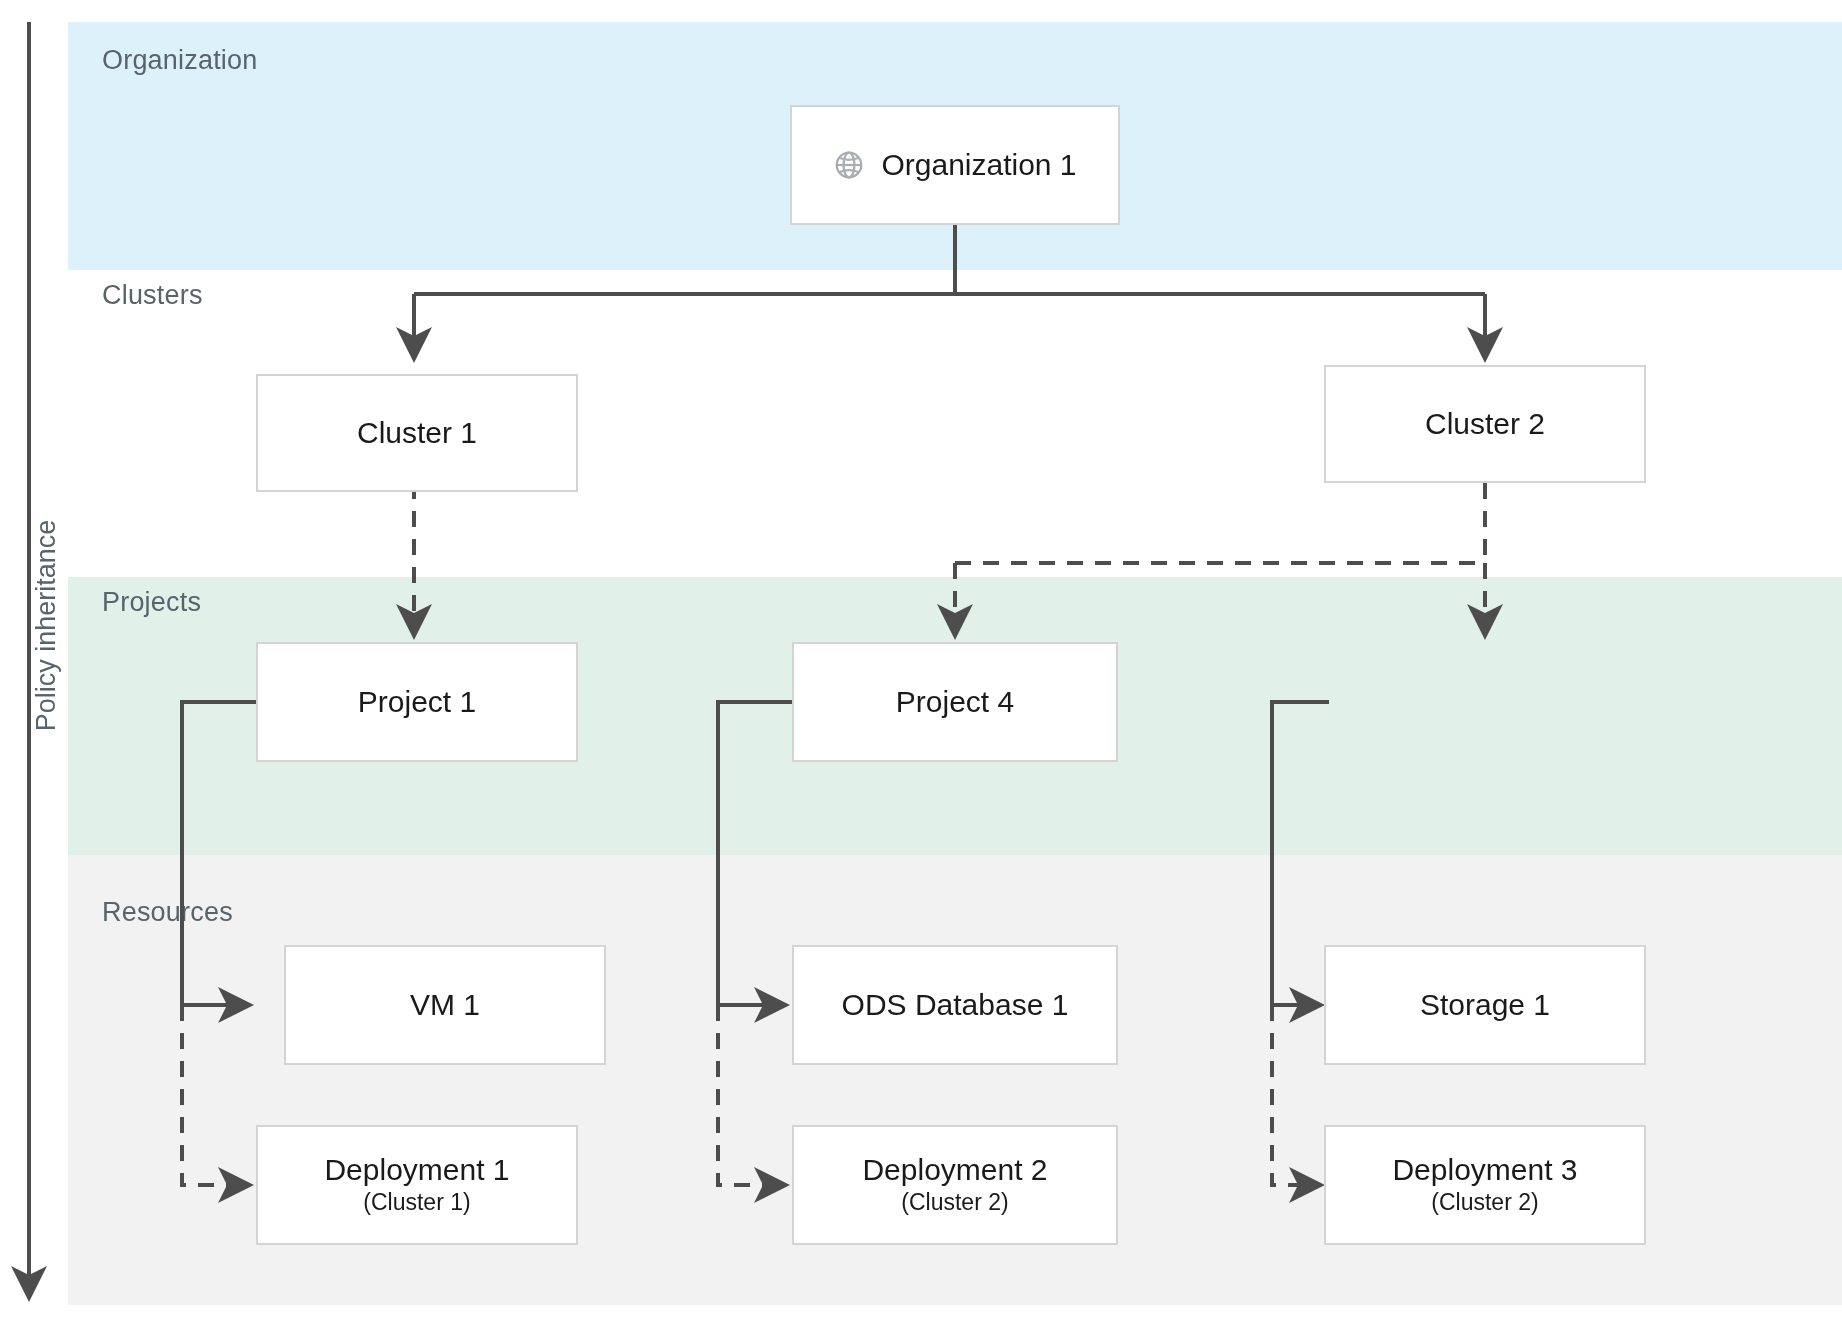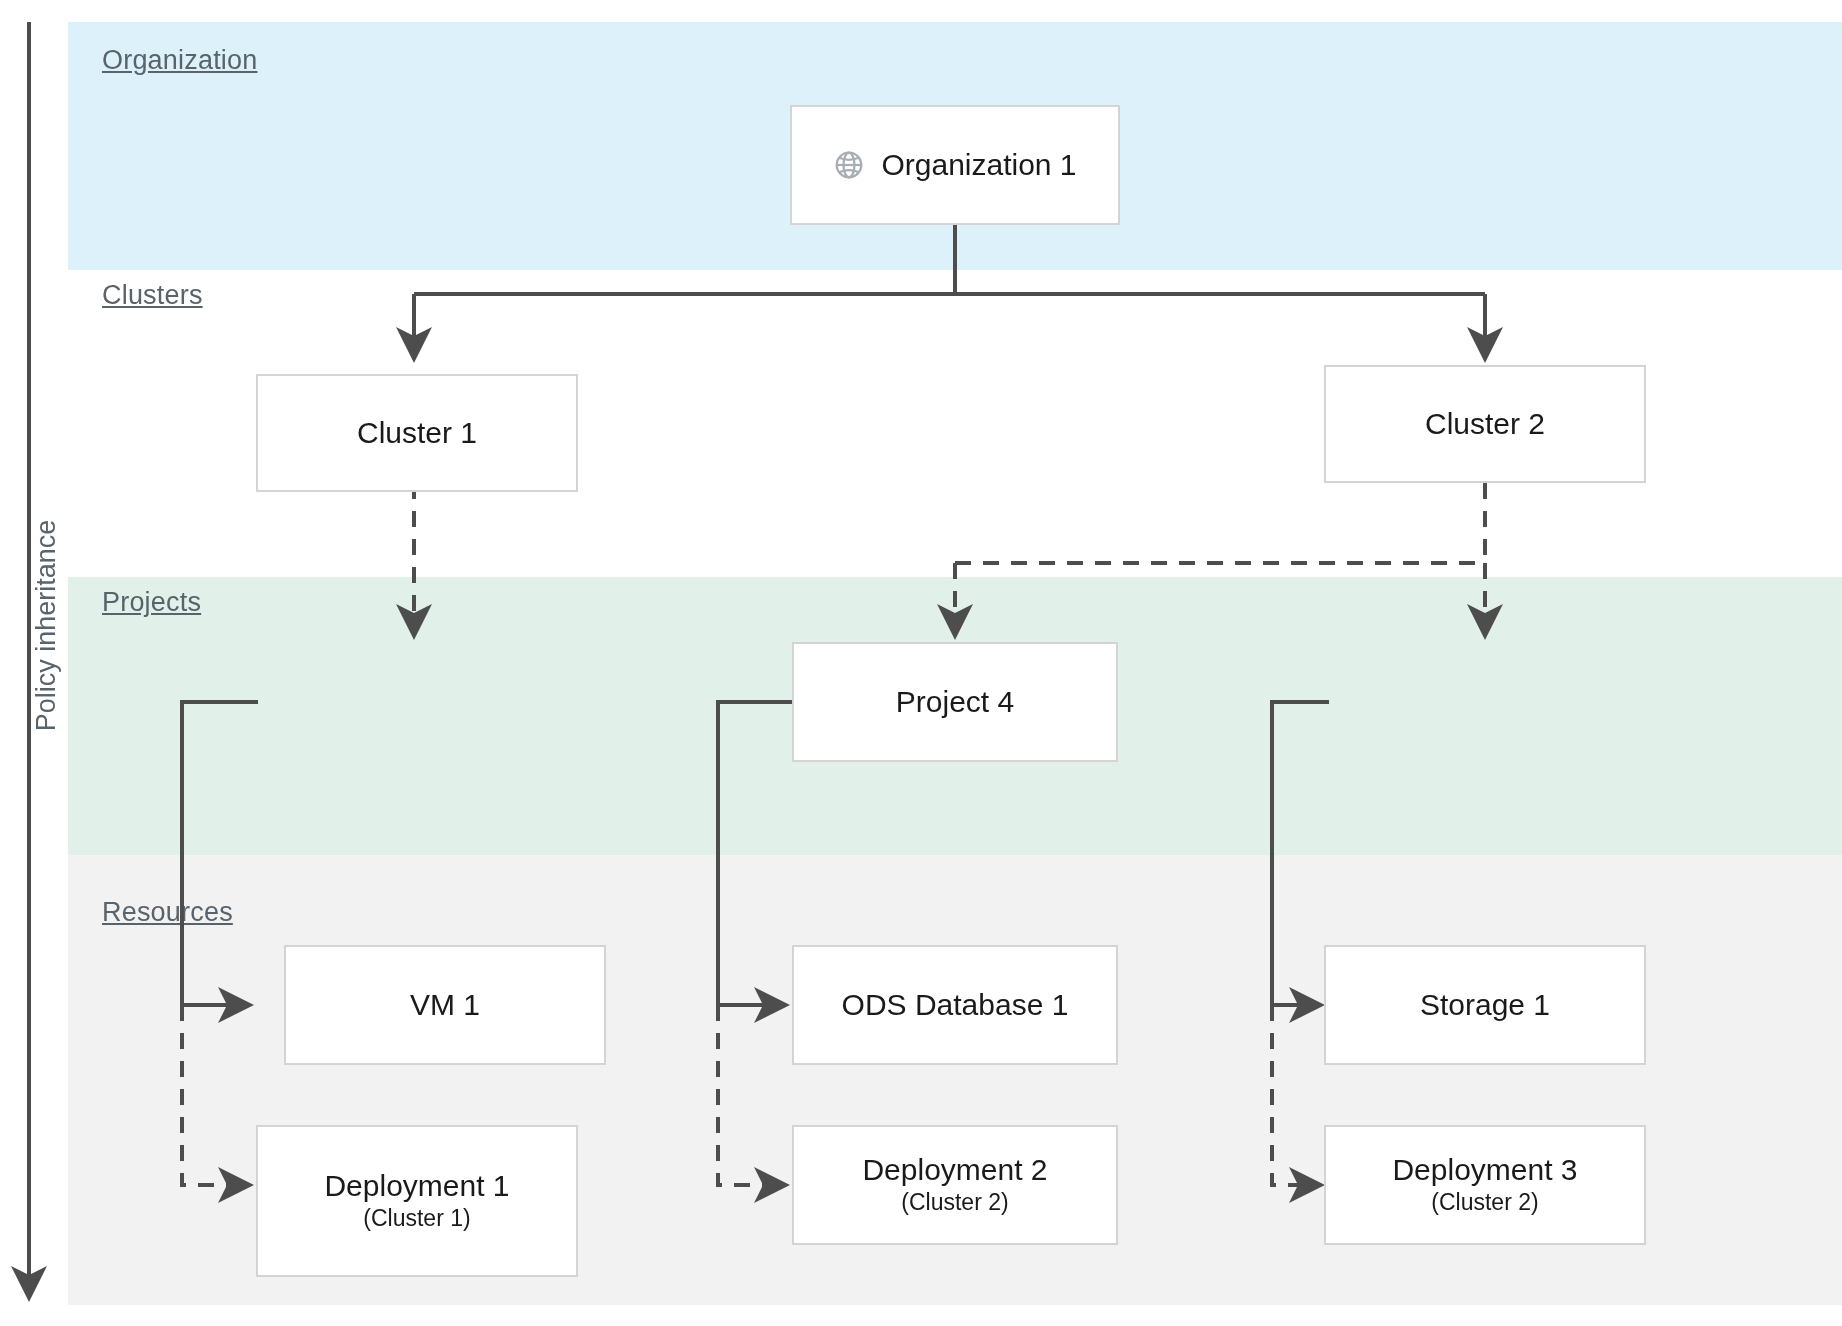--- a/index.html
+++ b/index.html
@@ -24,21 +24,20 @@
     position: absolute;
     left: 68px;
     width: 1774px;
   }
   .band-label {
     position: absolute;
     font-size: 27px;
     color: #59636b;
     letter-spacing: 0.2px;
     white-space: nowrap;
-    text-decoration: underline;
   }
 
   #band-organization { top: 22px;  height: 248px; background: #ddf1fb; }
   #band-projects     { top: 577px; height: 278px; background: #e1f0e8; }
   #band-resources    { top: 855px; height: 450px; background: #f2f2f2; }
 
   
   .node {
     position: absolute;
     background: #ffffff;
@@ -181,39 +180,42 @@
   </div>
 
   <div class="node" id="node-cluster-1" style="left:256px; top:374px; width:322px; height:118px;">
     <span class="node-title">Cluster 1</span>
   </div>
 
   <div class="node" id="node-cluster-2" style="left:1324px; top:365px; width:322px; height:118px;">
     <span class="node-title">Cluster 2</span>
   </div>
 
+  <div class="node" id="node-project-1" style="left:256px; top:642px; width:322px; height:120px;">
+    <span class="node-title">Project 1</span>
+  </div>
 
   <div class="node" id="node-project-2" style="left:792px; top:642px; width:326px; height:120px;">
     <span class="node-title">Project 4</span>
   </div>
 
 
   <div class="node" id="node-vm-1" style="left:256px; top:945px; width:322px; height:120px;margin-left:28px;">
     <span class="node-title">VM 1</span>
   </div>
 
   <div class="node" id="node-ods-database-1" style="left:792px; top:945px; width:326px; height:120px;justify-content:center;">
     <span class="node-title">ODS Database 1</span>
   </div>
 
   <div class="node" id="node-storage-1" style="left:1324px; top:945px; width:322px; height:120px;">
     <span class="node-title">Storage 1</span>
   </div>
 
-  <div class="node" id="node-deployment-1" style="left:256px; top:1125px; width:322px; height:152px;">
+  <div class="node" id="node-deployment-1" style="left:256px; top:1125px; width:322px; height:120px;">
     <span class="node-title">Deployment 1</span>
     <span class="node-sub">(Cluster 1)</span>
   </div>
 
   <div class="node" id="node-deployment-2" style="left:792px; top:1125px; width:326px; height:120px;">
     <span class="node-title">Deployment 2</span>
     <span class="node-sub">(Cluster 2)</span>
   </div>
 
   <div class="node" id="node-deployment-3" style="left:1324px; top:1125px; width:322px; height:120px;">

